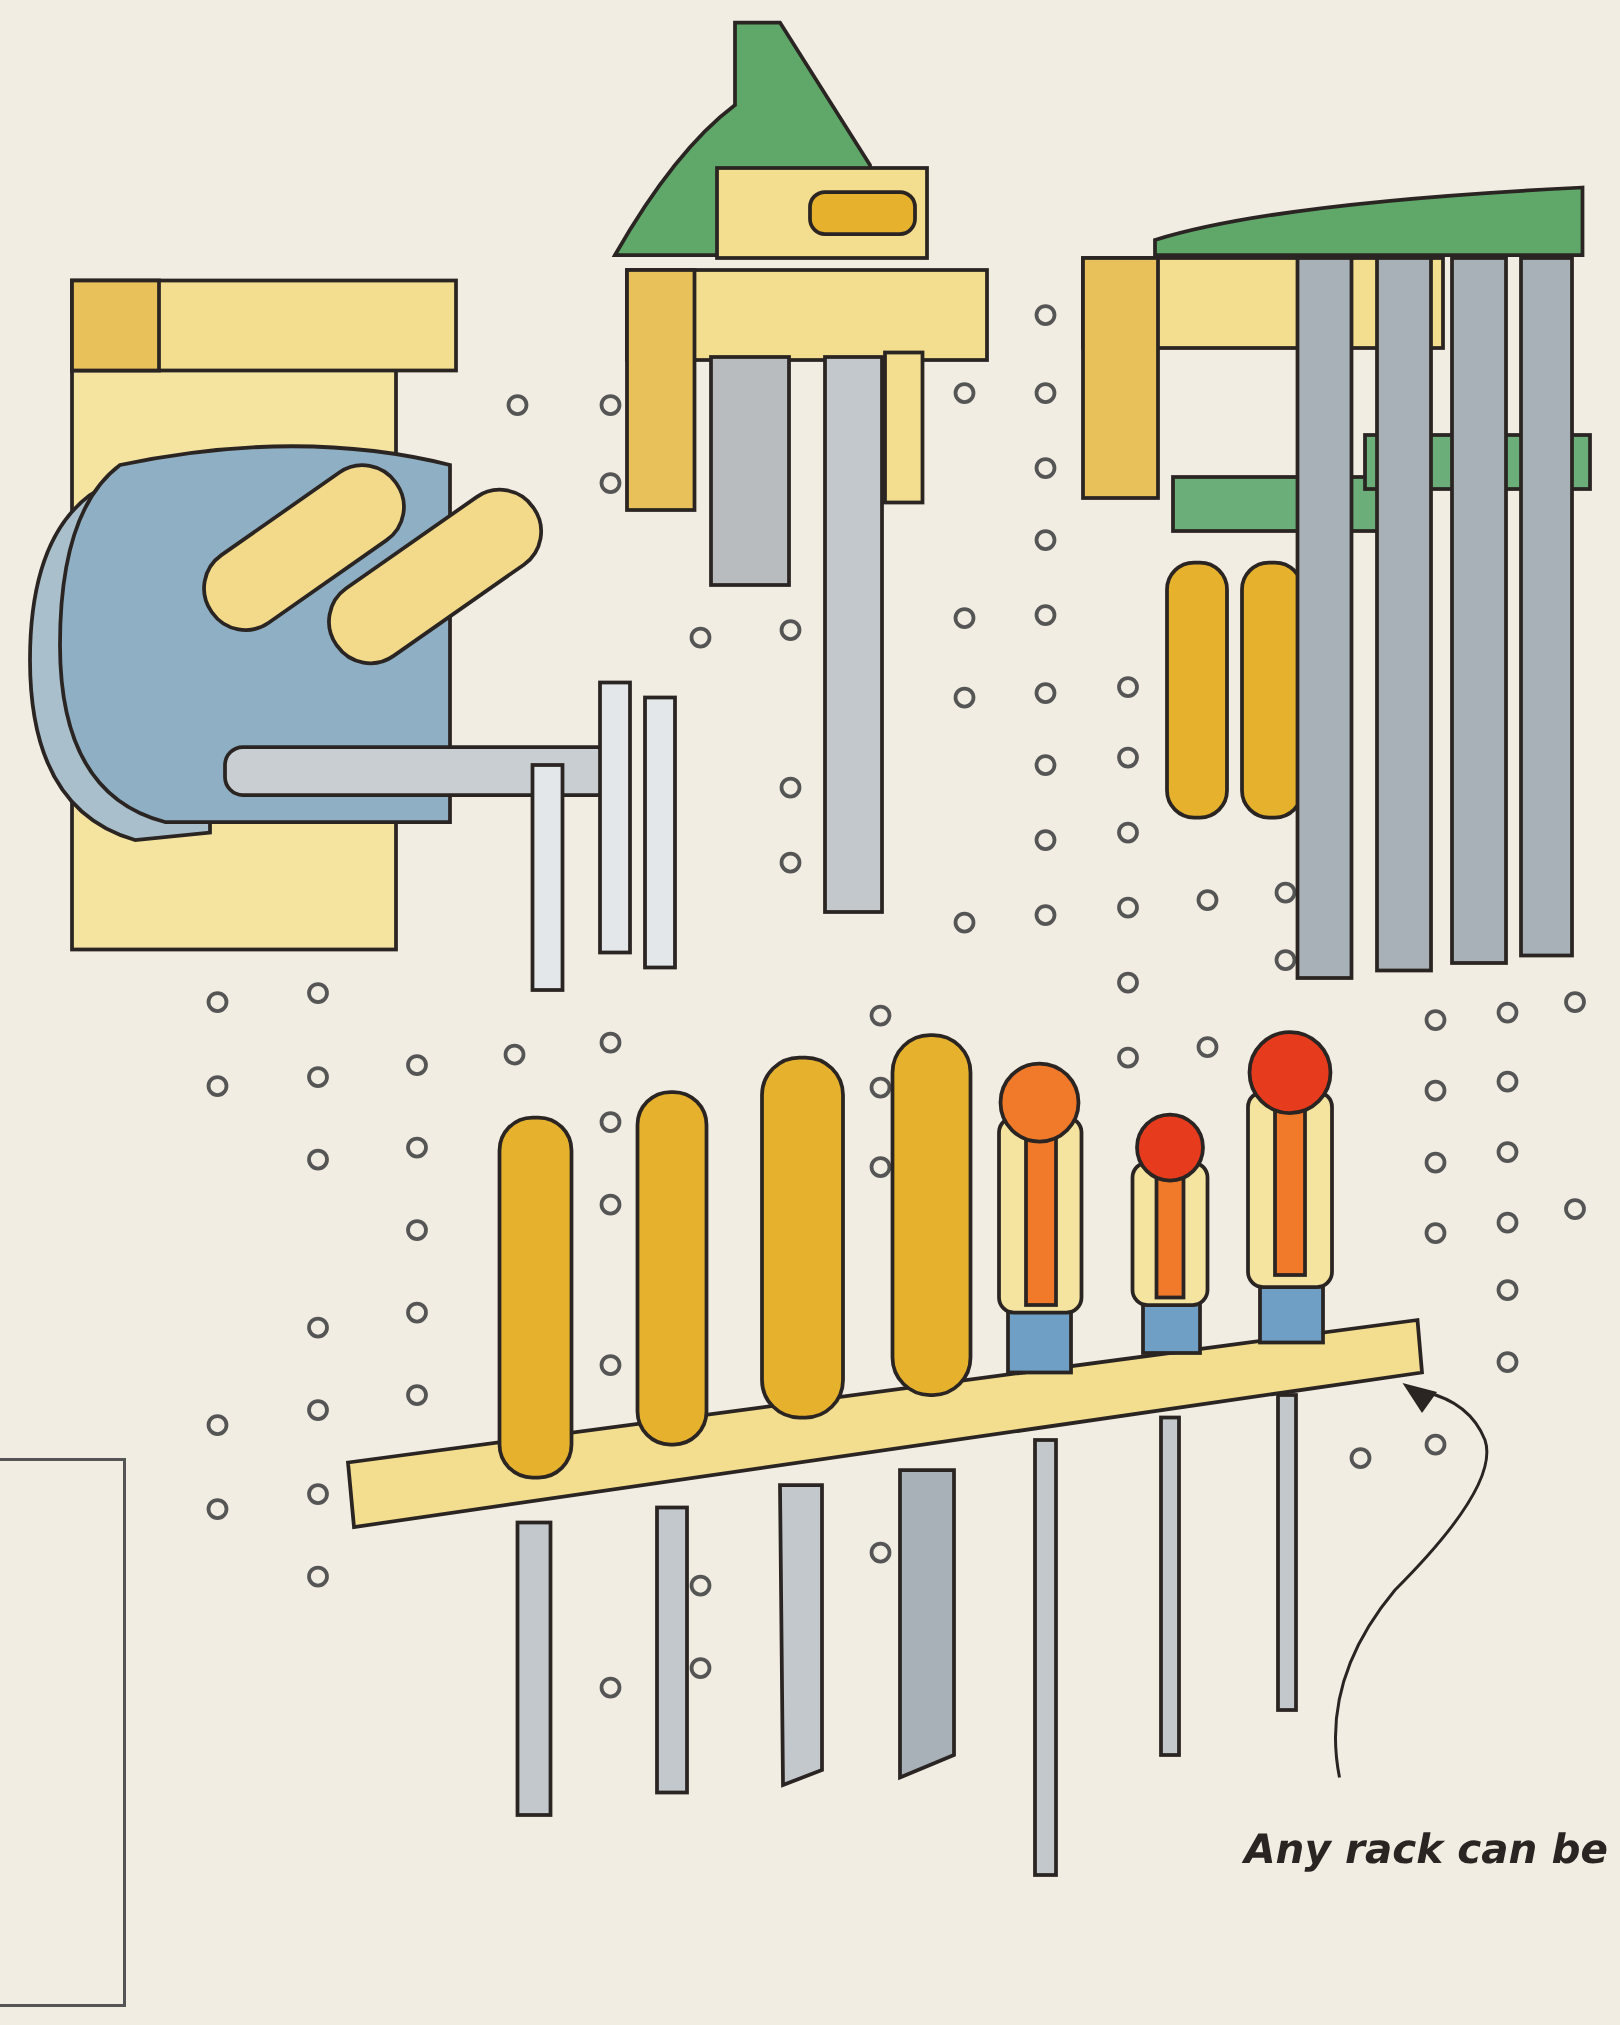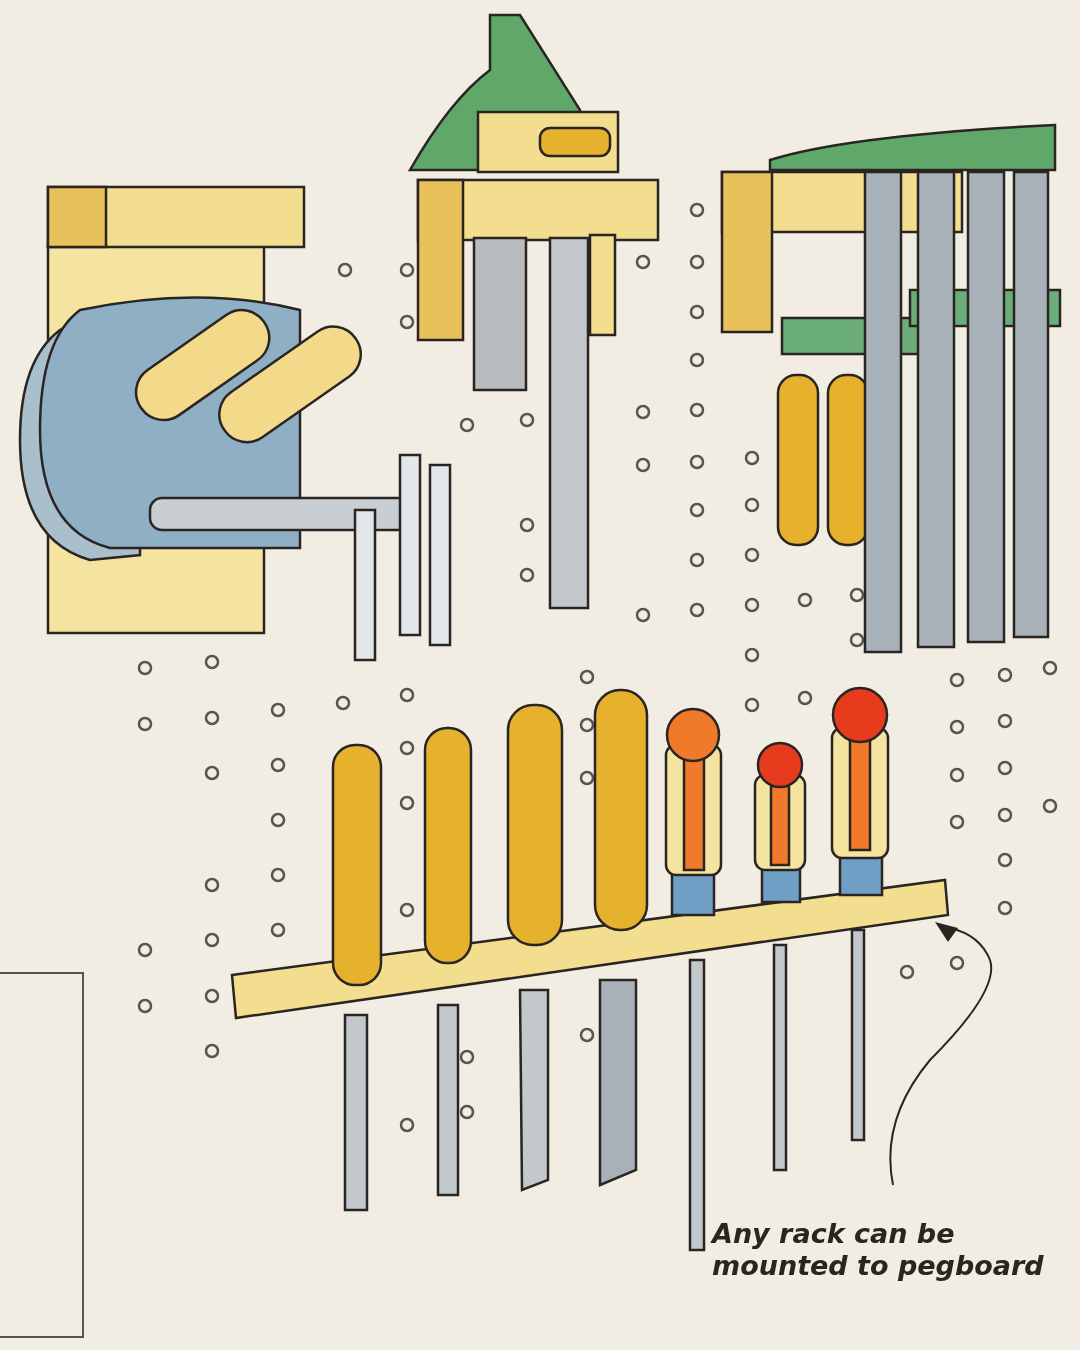--- a/index.html
+++ b/index.html
@@ -1,18 +1,18 @@
 <!DOCTYPE html>
 <html><head>
 <meta charset="utf-8">
 <style>
   html,body{margin:0;padding:0;}
   body{width:1080px;height:1350px;background:#f2ede2;position:relative;overflow:hidden;font-family:"DejaVu Sans",sans-serif;}
   .illus{position:absolute;left:0;top:0;width:1080px;height:1350px;}
-  .caption{position:absolute;left:712px;top:1218px;width:360px;text-align:left;font-style:italic;font-weight:bold;font-size:27px;line-height:32px;color:#2a2522;}
+  .caption{position:absolute;left:712px;top:1218px;width:360px;text-align:right;font-style:italic;font-weight:bold;font-size:27px;line-height:32px;color:#2a2522;}
   .side-box{position:absolute;left:-4px;top:972px;width:88px;height:366px;border:2px solid #555;border-left:none;box-sizing:border-box;}
 </style>
 </head>
 <body>
 
 <div class="side-box"></div>
 
 <svg class="illus" viewBox="0 0 1080 1350" xmlns="http://www.w3.org/2000/svg">
   <defs>
     <pattern id="holes" width="1" height="1"></pattern>
@@ -164,14 +164,13 @@
   </g>
 
   <g>
     <path d="M893 1185 Q880 1120 930 1060 Q1000 990 990 960 Q980 935 950 928" fill="none" stroke="#2a2522" stroke-width="2"></path>
     <path d="M935 922 L958 928 L948 942Z" fill="#2a2522"></path>
   </g>
 </svg>
 
 <div class="caption">
   <div>Any rack can be</div>
-  <div>mounted to pegboard</div>
 </div>
 
 </body></html>

